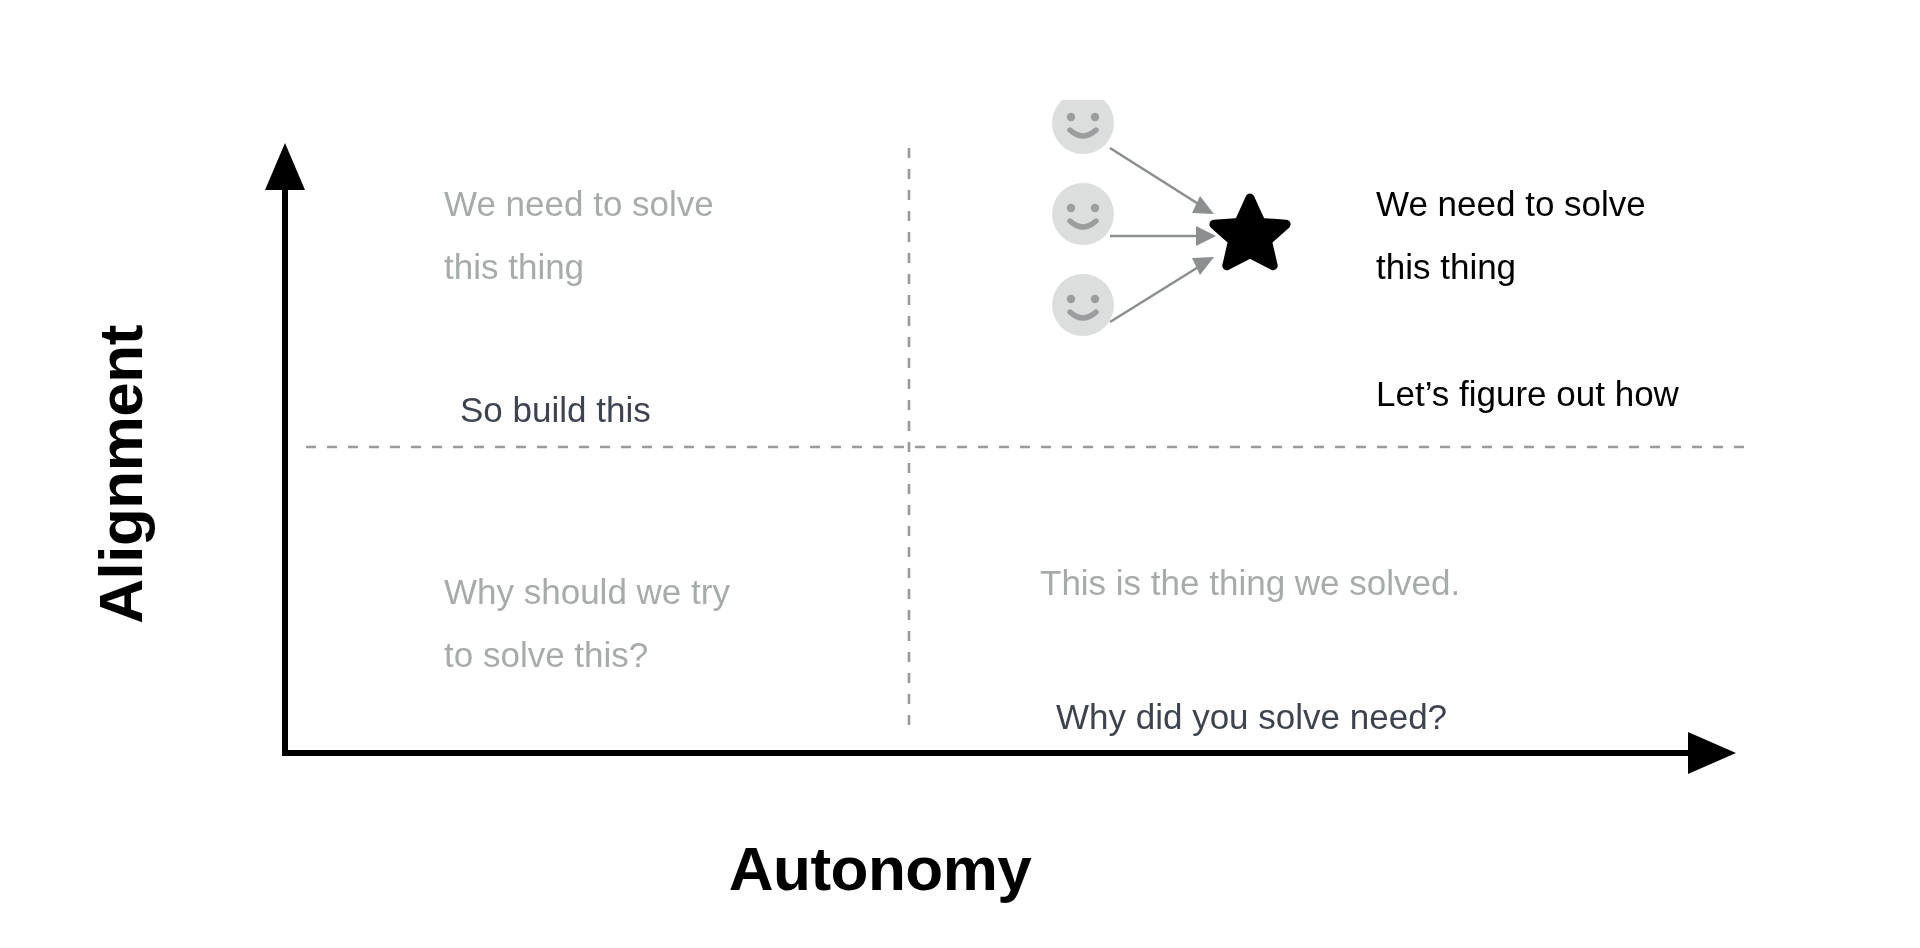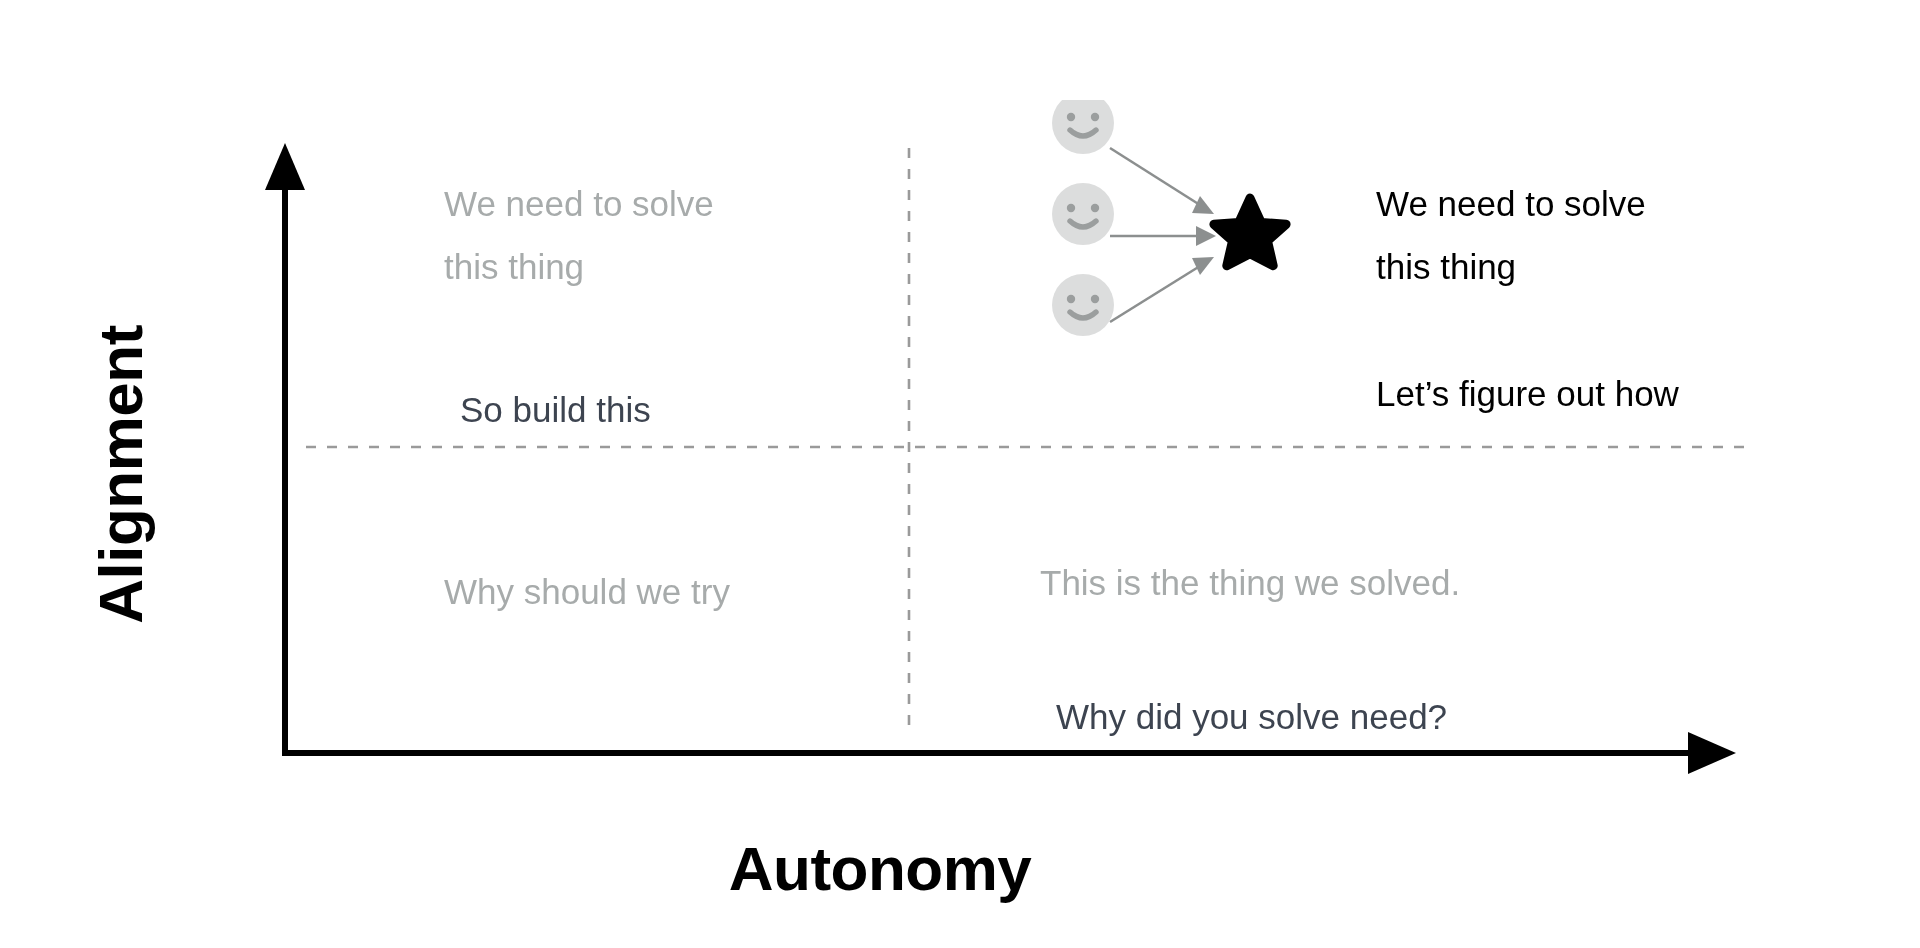--- a/index.html
+++ b/index.html
@@ -138,20 +138,21 @@
 
   <div id="quad-tl" class="quad-block">
     <p class="line-muted">We need to solve</p>
     <p class="line-muted">this thing</p>
     <div class="gap-md"></div>
     <p class="line-strong">So build this</p>
   </div>
 
   <div id="quad-bl" class="quad-block">
     <p class="line-muted">Why should we try</p>
+    <p class="line-muted">to solve this?</p>
   </div>
 
   <div id="quad-br" class="quad-block">
     <p class="line-muted">This is the thing we solved.</p>
     <div class="gap-sm"></div>
     <p class="line-strong">Why did you solve need?</p>
   </div>
 
   <div id="quad-right" class="quad-block">
     <p class="line-black">We need to solve</p>

